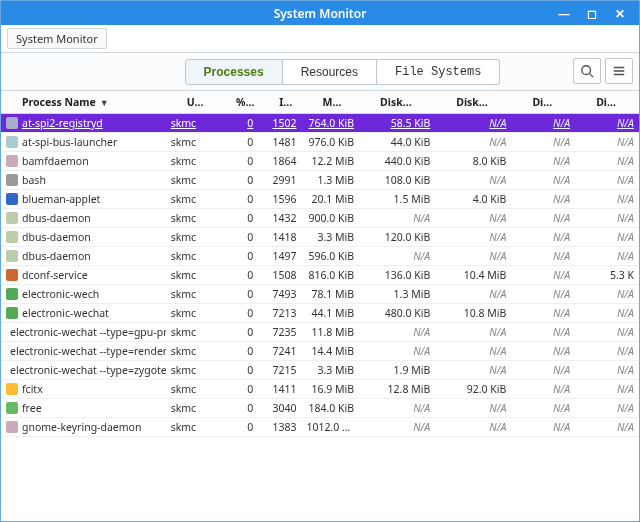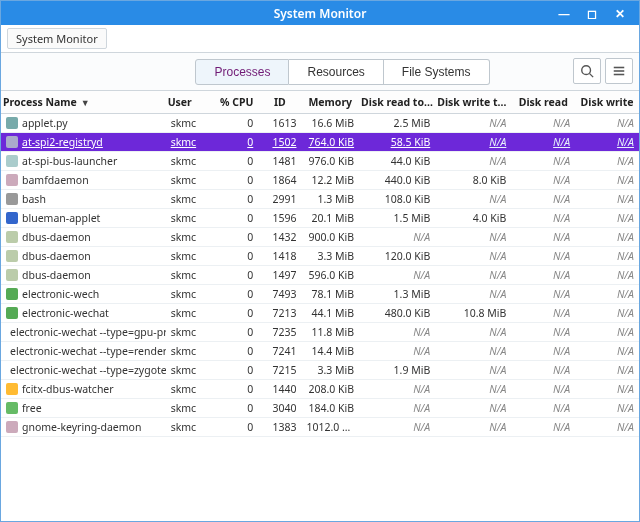--- a/index.html
+++ b/index.html
@@ -10,30 +10,30 @@
   .titlebar .win-controls { position:absolute; right:4px; top:0; height:24px; display:flex; align-items:center; gap:10px; padding:0 6px;}
   .win-controls span { display:inline-flex; width:18px; height:18px; align-items:center; justify-content:center; color:#fff; font-size:12px;}
   
   .pathbar { background:#fff; border-bottom:1px solid #cfd6dc; padding:3px 6px;}
   .pathbar .tag { display:inline-block; border:1px solid #cfd6dc; padding:2px 8px; font-size:11px; color:#333; border-radius:2px; background:#fafafa;}
   
   .toolbar { background:#fbfcfd; border-bottom:1px solid #cfd6dc; height:38px; display:flex; align-items:center; justify-content:center; position:relative;}
   .tabgroup { display:flex; }
   .tabbtn { border:1px solid #bfc7ce; background:#fff; padding:5px 18px; font-size:12px; color:#333; cursor:pointer;}
   .tabbtn + .tabbtn { border-left:none;text-align:right;}
-  .tabbtn.active { background:#eef5fb; color:#701a75; font-weight:400;margin-left:45px;}
+  .tabbtn.active { background:#eef5fb; color:#4d7c0f; font-weight:700;margin-left:45px;}
   .tabbtn:first-child { border-radius:3px 0 0 3px;}
-  .tabbtn:last-child { border-radius:0 3px 3px 0;}
+  .tabbtn:last-child { border-radius:0 3px 3px 0;font-family:Liberation Mono, monospace;}
   .rcontrols { position:absolute; right:6px; top:5px; display:flex; gap:4px;}
   .iconbtn { width:28px; height:26px; border:1px solid #bfc7ce; background:#fff; display:flex; align-items:center; justify-content:center; border-radius:2px; cursor:pointer;}
   .iconbtn svg { width:14px; height:14px; stroke:#555; fill:none;}
   
   .tablewrap { flex:1; overflow:hidden;}
   table { width:100%; border-collapse:collapse; font-size:10.5px; table-layout:fixed;}
-  thead th { text-align:left; background:#fdfdfd; border-bottom:1px solid #cfd6dc; padding:4px 2px; font-weight:700; font-size:10.5px; color:#222; white-space:nowrap; overflow:hidden; text-overflow:ellipsis;margin-left:14px;}
+  thead th { text-align:left; background:#fdfdfd; border-bottom:1px solid #cfd6dc; padding:4px 21px; font-weight:700; font-size:10.5px; color:#222; white-space:nowrap; overflow:hidden; text-overflow:ellipsis;margin-left:14px;}
   thead th.num { text-align:center;}
   tbody td { padding:2px 5px; border-bottom:1px solid #ecf0f3; white-space:nowrap; overflow:hidden; text-overflow:ellipsis; color:#333;}
   tbody td.num { text-align:right;}
   tbody td.na { font-style:italic; color:#888;}
   tbody tr.sel td { background:#6d28d9; color:#fff;text-decoration:underline;}
   tbody tr.sel td.na { color:#e7f1fb;}
   .pname { display:flex; align-items:center; gap:4px;}
   .picon { width:12px; height:12px; display:inline-block; border-radius:2px;}
   .sort { font-size:9px; padding-left:4px; color:#444;}
   col.c-name{width:160px}col.c-user{width:48px}col.c-cpu{width:42px}col.c-id{width:42px}col.c-mem{width:56px}col.c-drt{width:74px}col.c-dwt{width:74px}col.c-dr{width:62px}col.c-dw{width:62px}
@@ -99,36 +99,20 @@
           <th class="num">% CPU</th>
           <th class="num">ID</th>
           <th class="num">Memory</th>
           <th class="num">Disk read total</th>
           <th class="num">Disk write tot.</th>
           <th class="num">Disk read</th>
           <th class="num">Disk write</th>
         </tr>
       </thead>
       <tbody id="tbody">
-          <tr>
-            <td>
-              <span class="pname">
-                <span class="picon" style="background: rgb(119, 170, 170);"></span>
-                <span>applet.py</span>
-              </span>
-            </td>
-            <td>skmc</td>
-            <td class="num">0</td>
-            <td class="num">1613</td>
-            <td class="num">16.6 MiB</td>
-            <td class="num">2.5 MiB</td>
-            <td class="num na">N/A</td>
-            <td class="num na">N/A</td>
-            <td class="num na">N/A</td>
-          </tr>
           <tr class="sel">
             <td>
               <span class="pname">
                 <span class="picon" style="background: rgb(170, 170, 204);"></span>
                 <span>at-spi2-registryd</span>
               </span>
             </td>
             <td>skmc</td>
             <td class="num">0</td>
             <td class="num">1502</td>
@@ -246,20 +230,36 @@
             <td class="num">1497</td>
             <td class="num">596.0 KiB</td>
             <td class="num na">N/A</td>
             <td class="num na">N/A</td>
             <td class="num na">N/A</td>
             <td class="num na">N/A</td>
           </tr>
           <tr>
             <td>
               <span class="pname">
+                <span class="picon" style="background: rgb(204, 102, 51);"></span>
+                <span>dconf-service</span>
+              </span>
+            </td>
+            <td>skmc</td>
+            <td class="num">0</td>
+            <td class="num">1508</td>
+            <td class="num">816.0 KiB</td>
+            <td class="num">136.0 KiB</td>
+            <td class="num">10.4 MiB</td>
+            <td class="num na">N/A</td>
+            <td class="num">5.3 K</td>
+          </tr>
+          <tr>
+            <td>
+              <span class="pname">
                 <span class="picon" style="background: rgb(85, 170, 85);"></span>
                 <span>electronic-wech</span>
               </span>
             </td>
             <td>skmc</td>
             <td class="num">0</td>
             <td class="num">7493</td>
             <td class="num">78.1 MiB</td>
             <td class="num">1.3 MiB</td>
             <td class="num na">N/A</td>
@@ -327,29 +327,29 @@
             <td class="num">3.3 MiB</td>
             <td class="num">1.9 MiB</td>
             <td class="num na">N/A</td>
             <td class="num na">N/A</td>
             <td class="num na">N/A</td>
           </tr>
           <tr>
             <td>
               <span class="pname">
                 <span class="picon" style="background: rgb(255, 187, 51);"></span>
-                <span>fcitx-dbus-watcher</span>
-              </span>
-            </td>
-            <td>skmc</td>
-            <td class="num">0</td>
-            <td class="num">1440</td>
-            <td class="num">208.0 KiB</td>
-            <td class="num na">N/A</td>
-            <td class="num na">N/A</td>
+                <span>fcitx</span>
+              </span>
+            </td>
+            <td>skmc</td>
+            <td class="num">0</td>
+            <td class="num">1411</td>
+            <td class="num">16.9 MiB</td>
+            <td class="num">12.8 MiB</td>
+            <td class="num">92.0 KiB</td>
             <td class="num na">N/A</td>
             <td class="num na">N/A</td>
           </tr>
           <tr>
             <td>
               <span class="pname">
                 <span class="picon" style="background: rgb(102, 187, 102);"></span>
                 <span>free</span>
               </span>
             </td>

